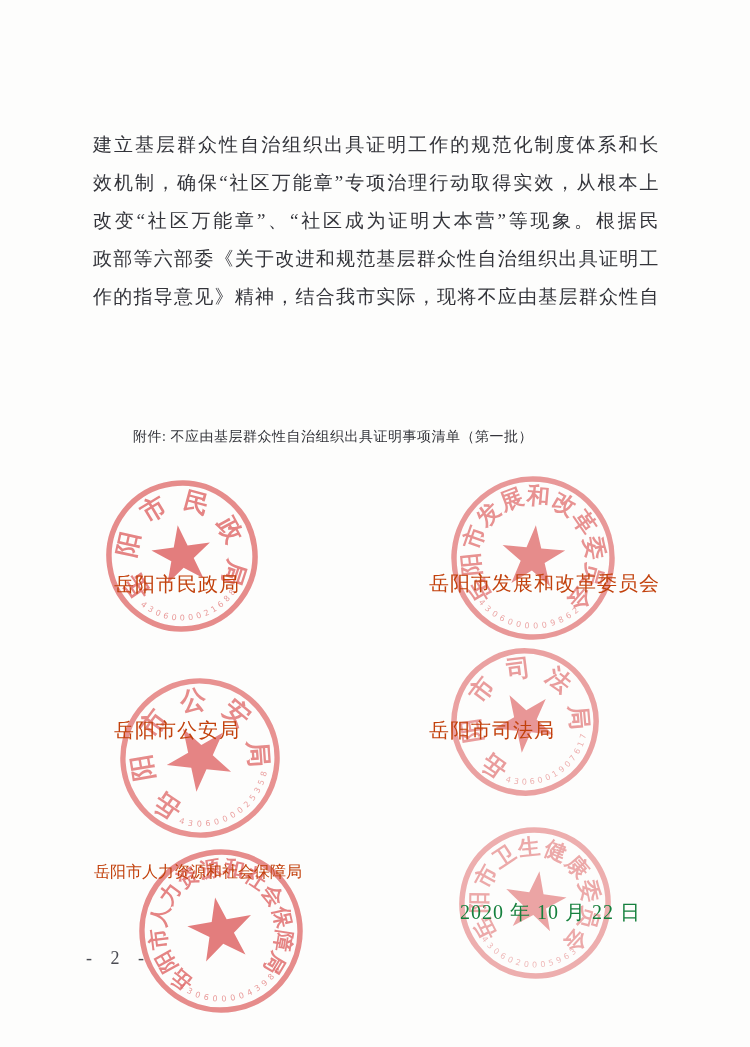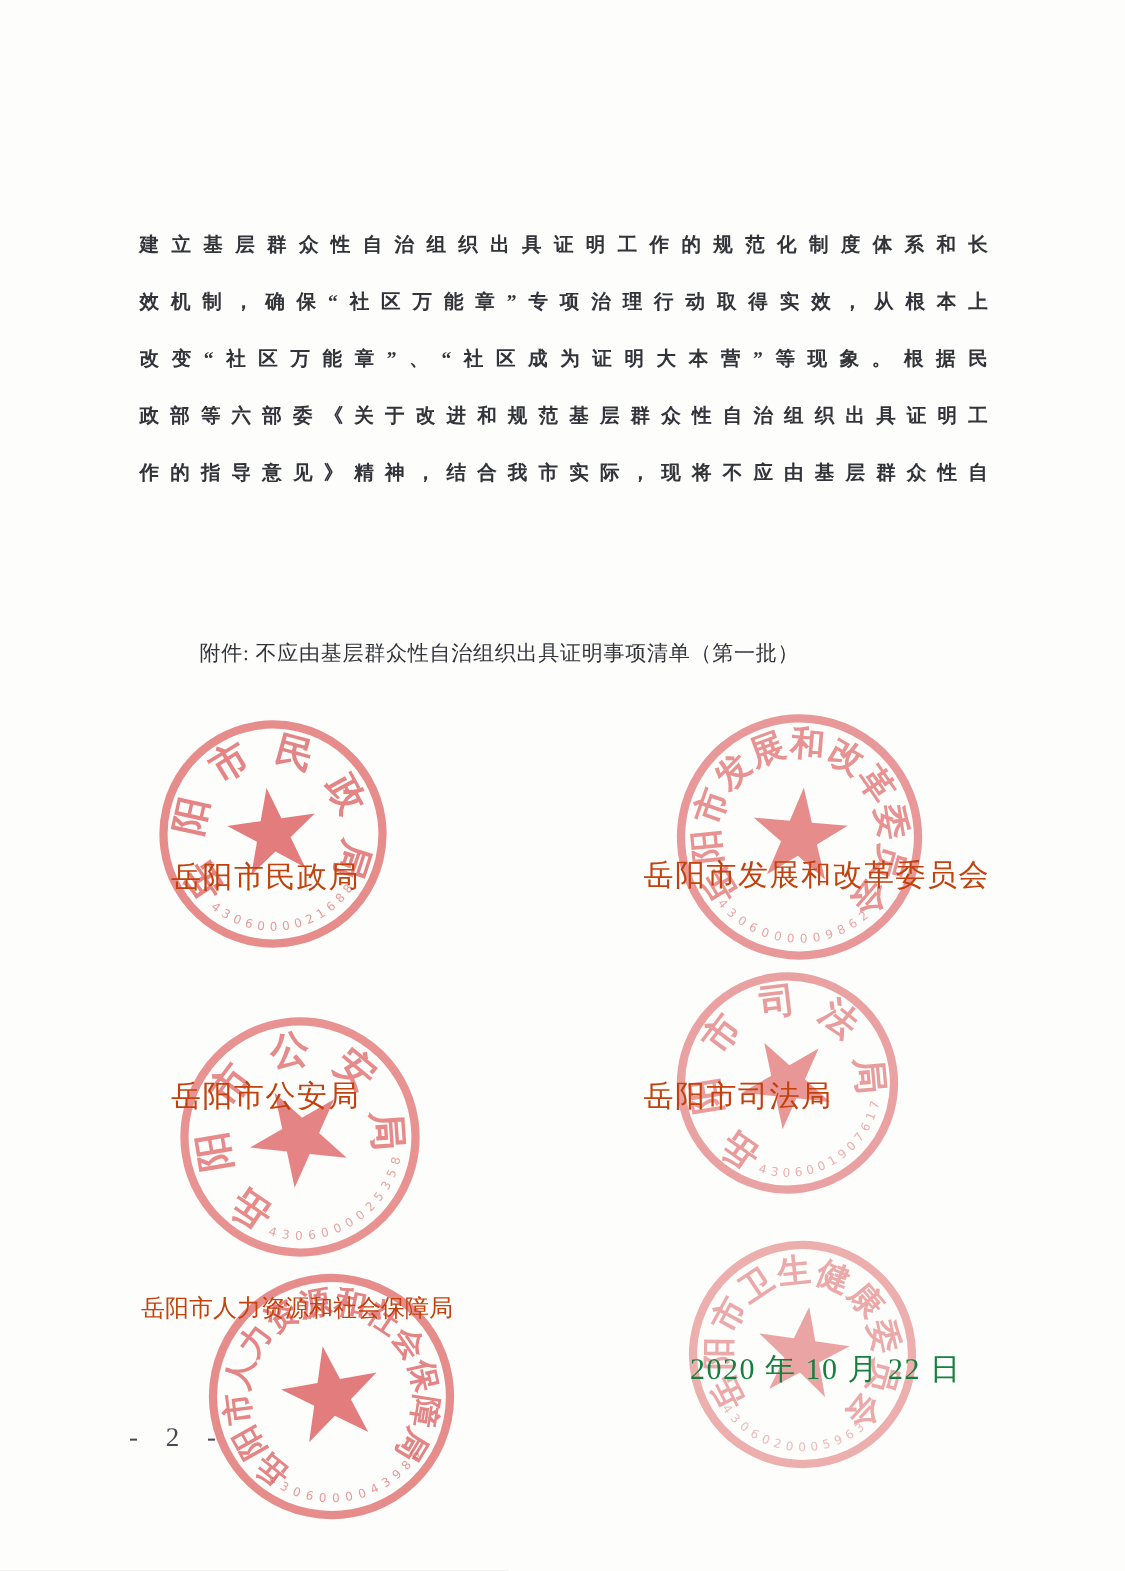--- a/index.html
+++ b/index.html
@@ -6,24 +6,23 @@
   .page{
     position:relative;
     width:750px;height:1047px;
     margin:0 auto;
     background:#fdfdfc;
     overflow:hidden;
     font-family:"Liberation Serif","DejaVu Serif",serif;
     color:#33343a;
   }
   .body-text{
-    position:absolute;left:93px;top:144px;width:566px;
-    font-size:13px;line-height:38px;
+    position:absolute;left:93px;top:126px;width:566px;
+    font-size:19px;line-height:38px;
     letter-spacing:0.5px;
-    font-weight:bold;
   }
   .body-line{text-align:justify;text-align-last:justify;}
   .body-line.last{text-align-last:left;}
   .attachment{
     position:absolute;left:133px;top:424px;width:560px;
     font-size:14px;line-height:26px;letter-spacing:0.5px;
   }
   .seal{position:absolute;width:220px;height:220px;pointer-events:none;}
   .sig-label{
     position:absolute;z-index:5;

